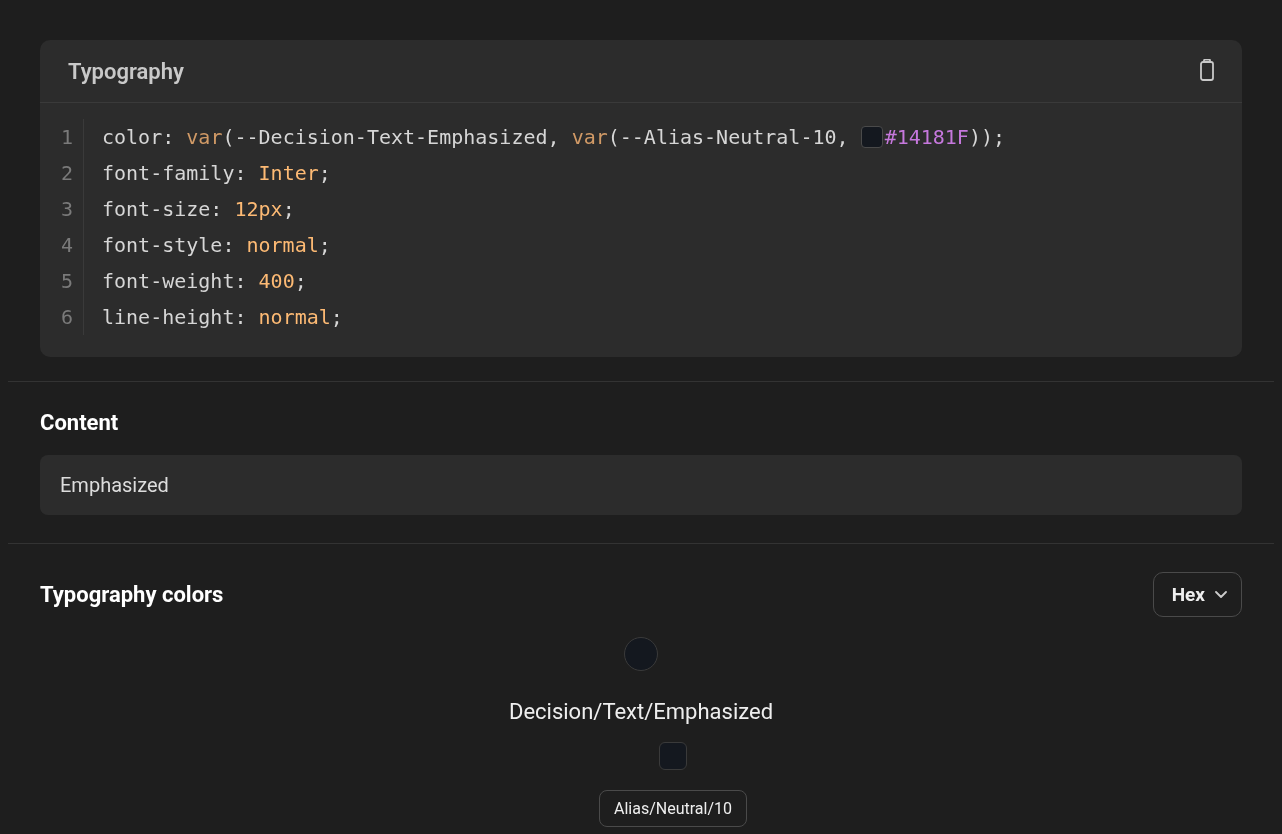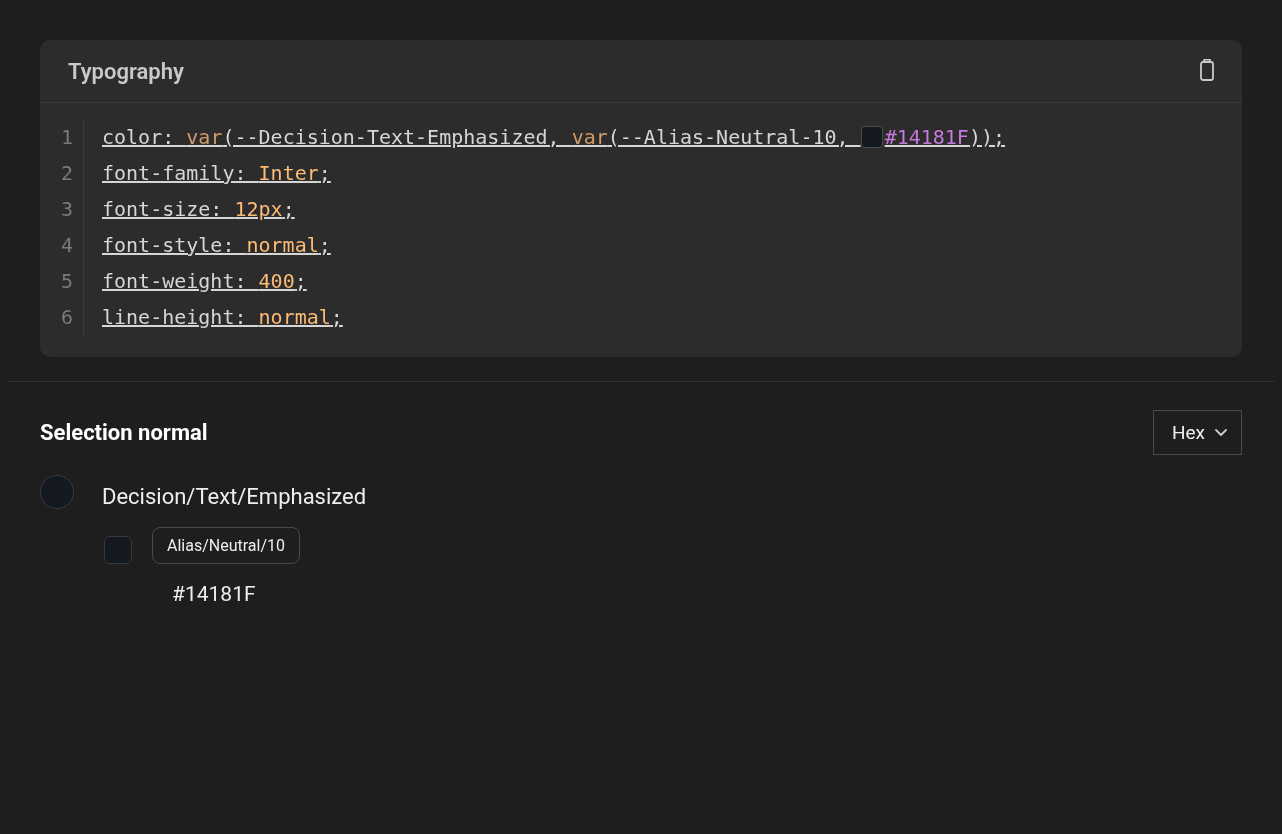--- a/index.html
+++ b/index.html
@@ -65,21 +65,20 @@
     height: 36px;
   }
   .code-lines {
     flex: 1;
     padding-left: 18px;
     color: #d6d6d6;
     white-space: pre;
   }
   .code-lines .line {
     height: 36px;
-    text-decoration: underline;
   }
   .tok-fn { color: #d19a66; }
   .tok-val { color: #fdba74; }
   .tok-hex { color: #c678dd; }
   .swatch-inline {
     display: inline-block;
     width: 22px;
     height: 22px;
     background: #14181F;
     border: 1px solid #4a4a4a;
@@ -109,44 +108,46 @@
     padding: 18px 20px;
     font-size: 20px;
     color: #ddd;
   }
 
   .format-select {
     display: flex;
     align-items: center;
     gap: 10px;
     border: 1px solid #4a4a4a;
-    border-radius: 0;
+    border-radius: 10px;
     padding: 10px 14px 10px 18px;
     color: #eee;
     font-size: 19px;
     cursor: pointer;
+    font-weight: bold;
   }
   .chevron {
     width: 12px;
     height: 12px;
     display: flex;
     align-items: center;
     justify-content: center;
   }
   .chevron svg { display: block; }
 
   .color-list {
     display: flex;
     flex-direction: column;
     gap: 18px;
   }
   .color-row {
     display: flex;
-    align-items: flex-end;
+    align-items: center;
     gap: 28px;
+    flex-direction: column;
   }
   .color-swatch {
     width: 34px;
     height: 34px;
     border-radius: 50%;
     background: #14181F;
     border: 1px solid #3a3a3a;
     flex: 0 0 auto;
   }
   .color-swatch.small {
@@ -196,24 +197,32 @@
           <div>2</div>
           <div>3</div>
           <div>4</div>
           <div>5</div>
           <div>6</div>
         </div>
       <div class="code-lines" id="code-lines"><div class="line"><span>color: </span><span class="tok-fn">var</span><span>(--Decision-Text-Emphasized, </span><span class="tok-fn">var</span><span>(--Alias-Neutral-10, </span><span class="swatch-inline"></span><span class="tok-hex">#14181F</span><span>));</span></div><div class="line"><span>font-family: </span><span class="tok-val">Inter</span><span>;</span></div><div class="line"><span>font-size: </span><span class="tok-val">12px</span><span>;</span></div><div class="line"><span>font-style: </span><span class="tok-val">normal</span><span>;</span></div><div class="line"><span>font-weight: </span><span class="tok-val">400</span><span>;</span></div><div class="line"><span>line-height: </span><span class="tok-val">normal</span><span>;</span></div></div>
     </div>
   </div>
 
-
   <div class="section">
     <div class="section-header">
-      <div class="section-title">Selection normal</div>
+      <div class="section-title">Content</div>
+    </div>
+    <div class="content-box">
+      <span>Emphasized</span>
+    </div>
+  </div>
+
+  <div class="section">
+    <div class="section-header">
+      <div class="section-title">Typography colors</div>
       <div class="format-select">
         <span>Hex</span>
         <span class="chevron">
           <svg width="12" height="8" viewBox="0 0 12 8" fill="none" stroke="#ccc" stroke-width="1.8" stroke-linecap="round" stroke-linejoin="round">
             <polyline points="1,1 6,6 11,1"></polyline>
           </svg>
         </span>
       </div>
     </div>
 

